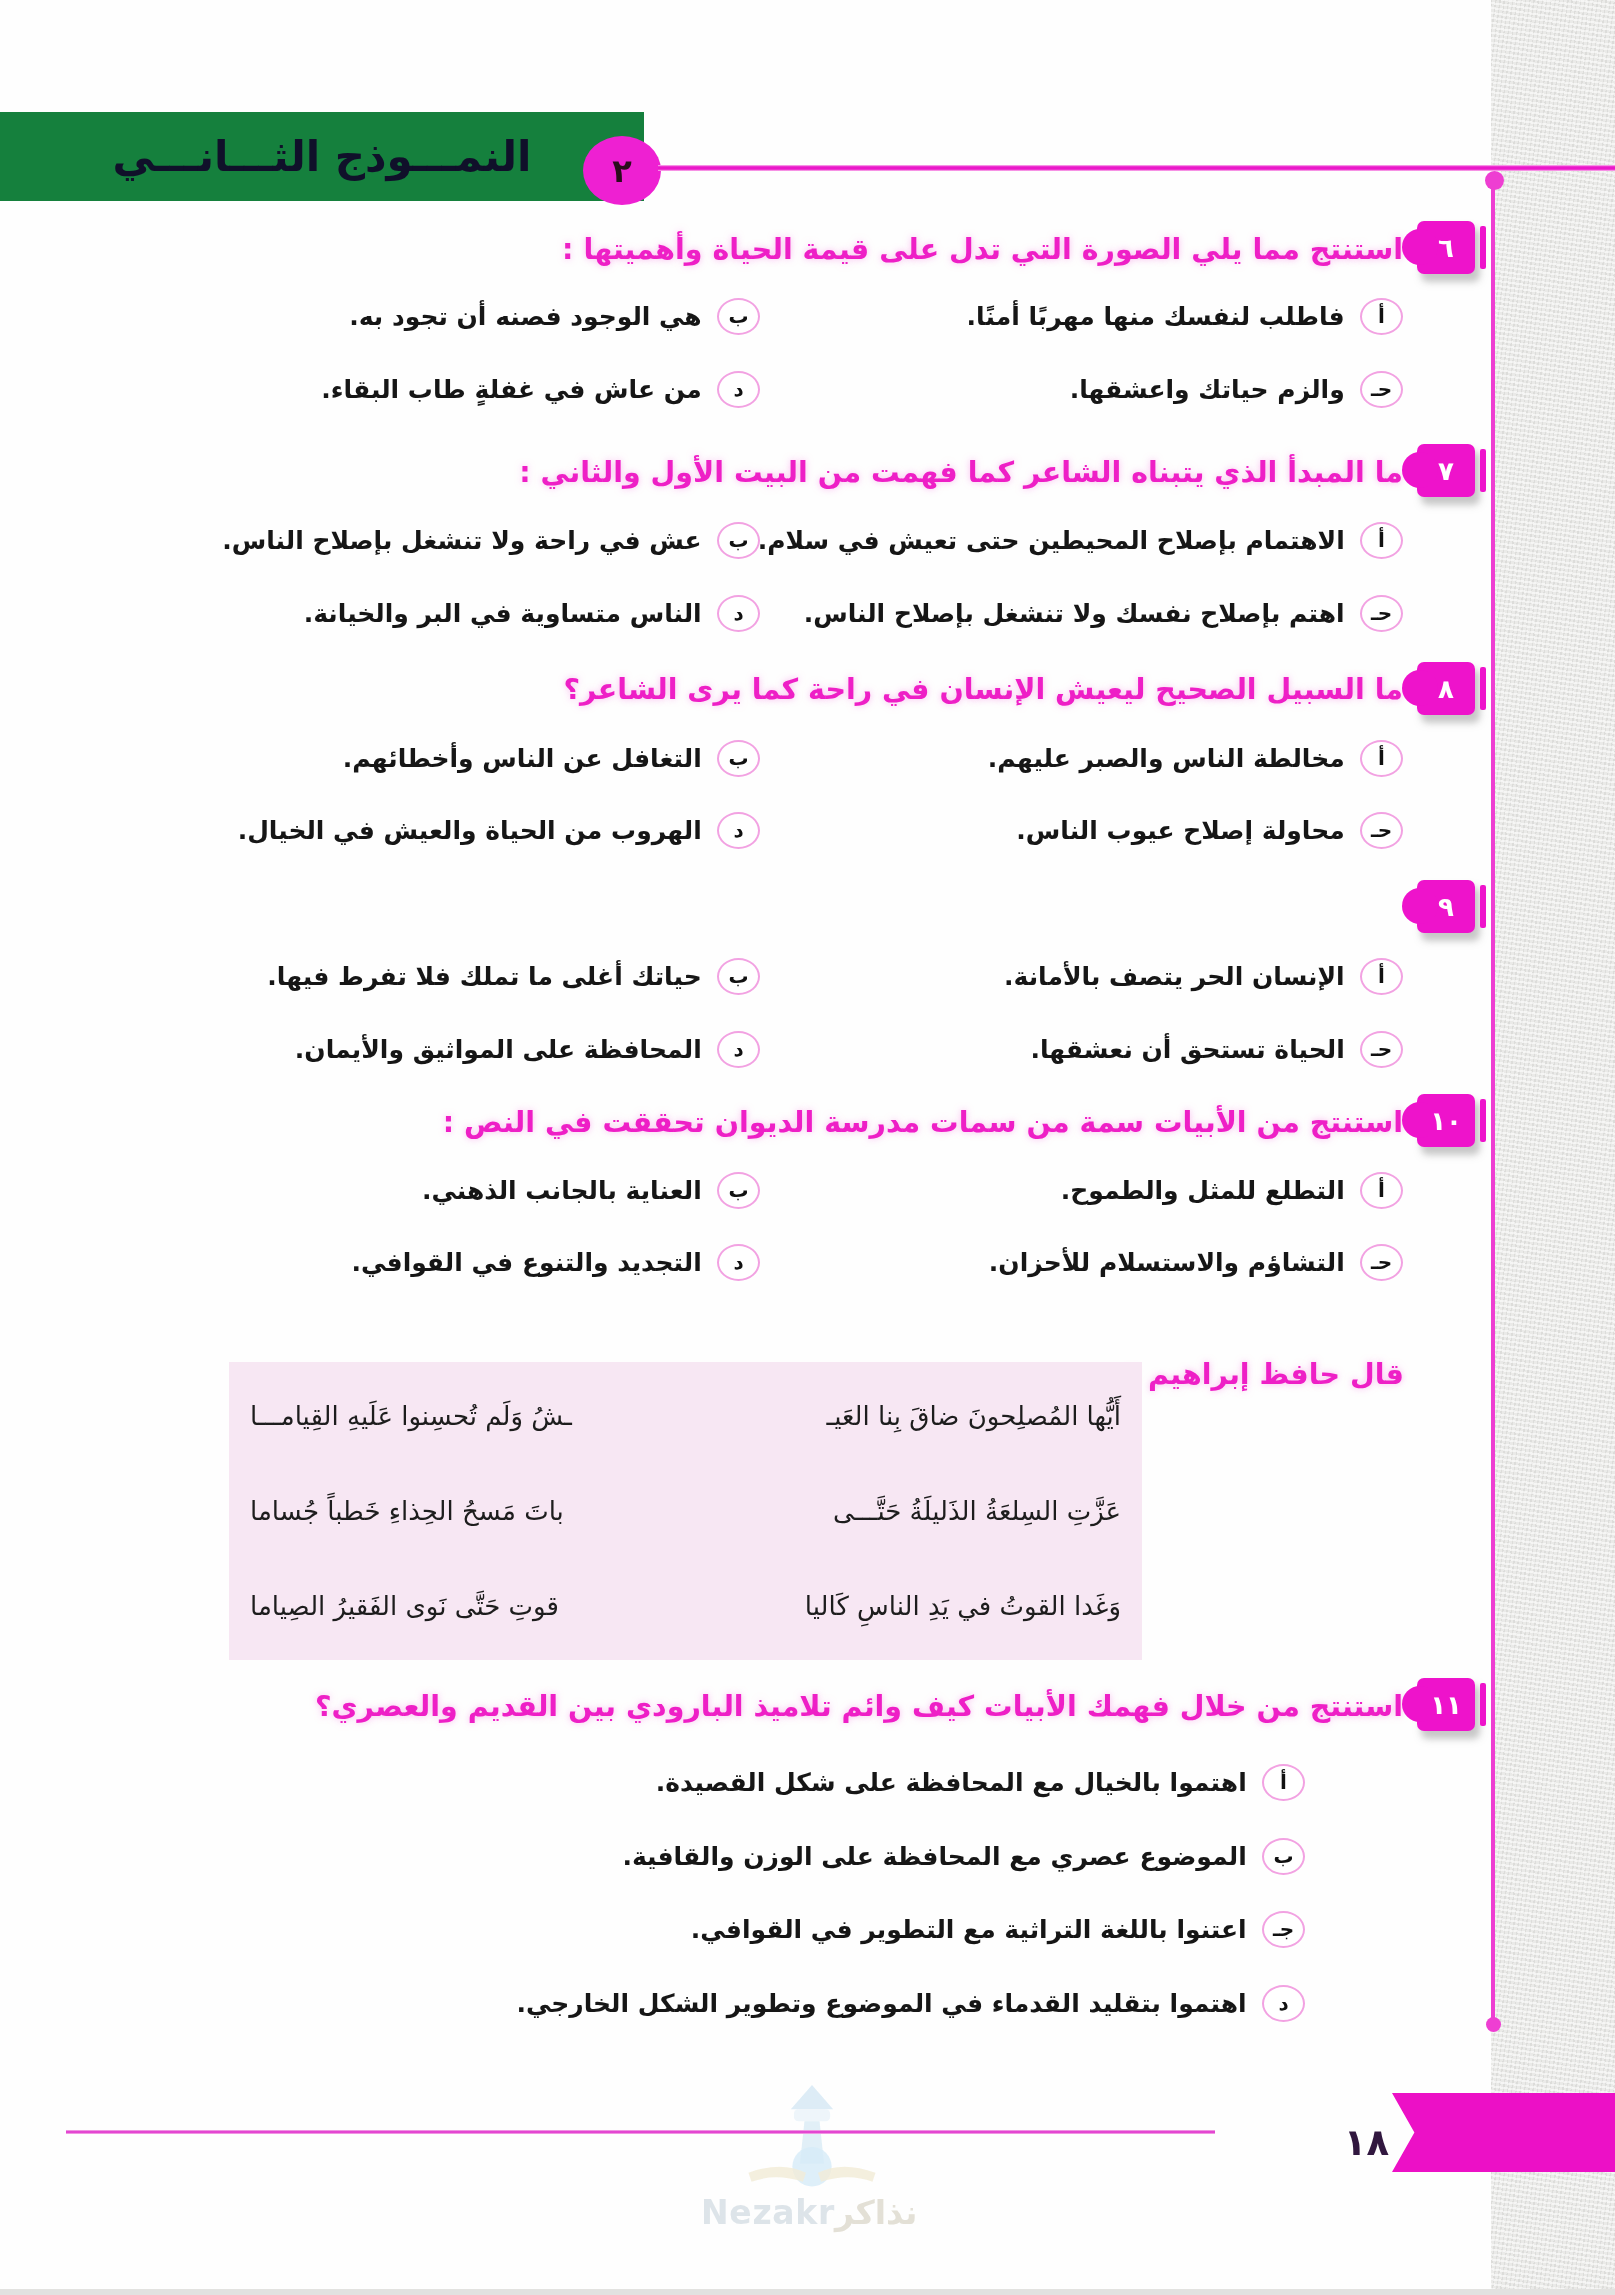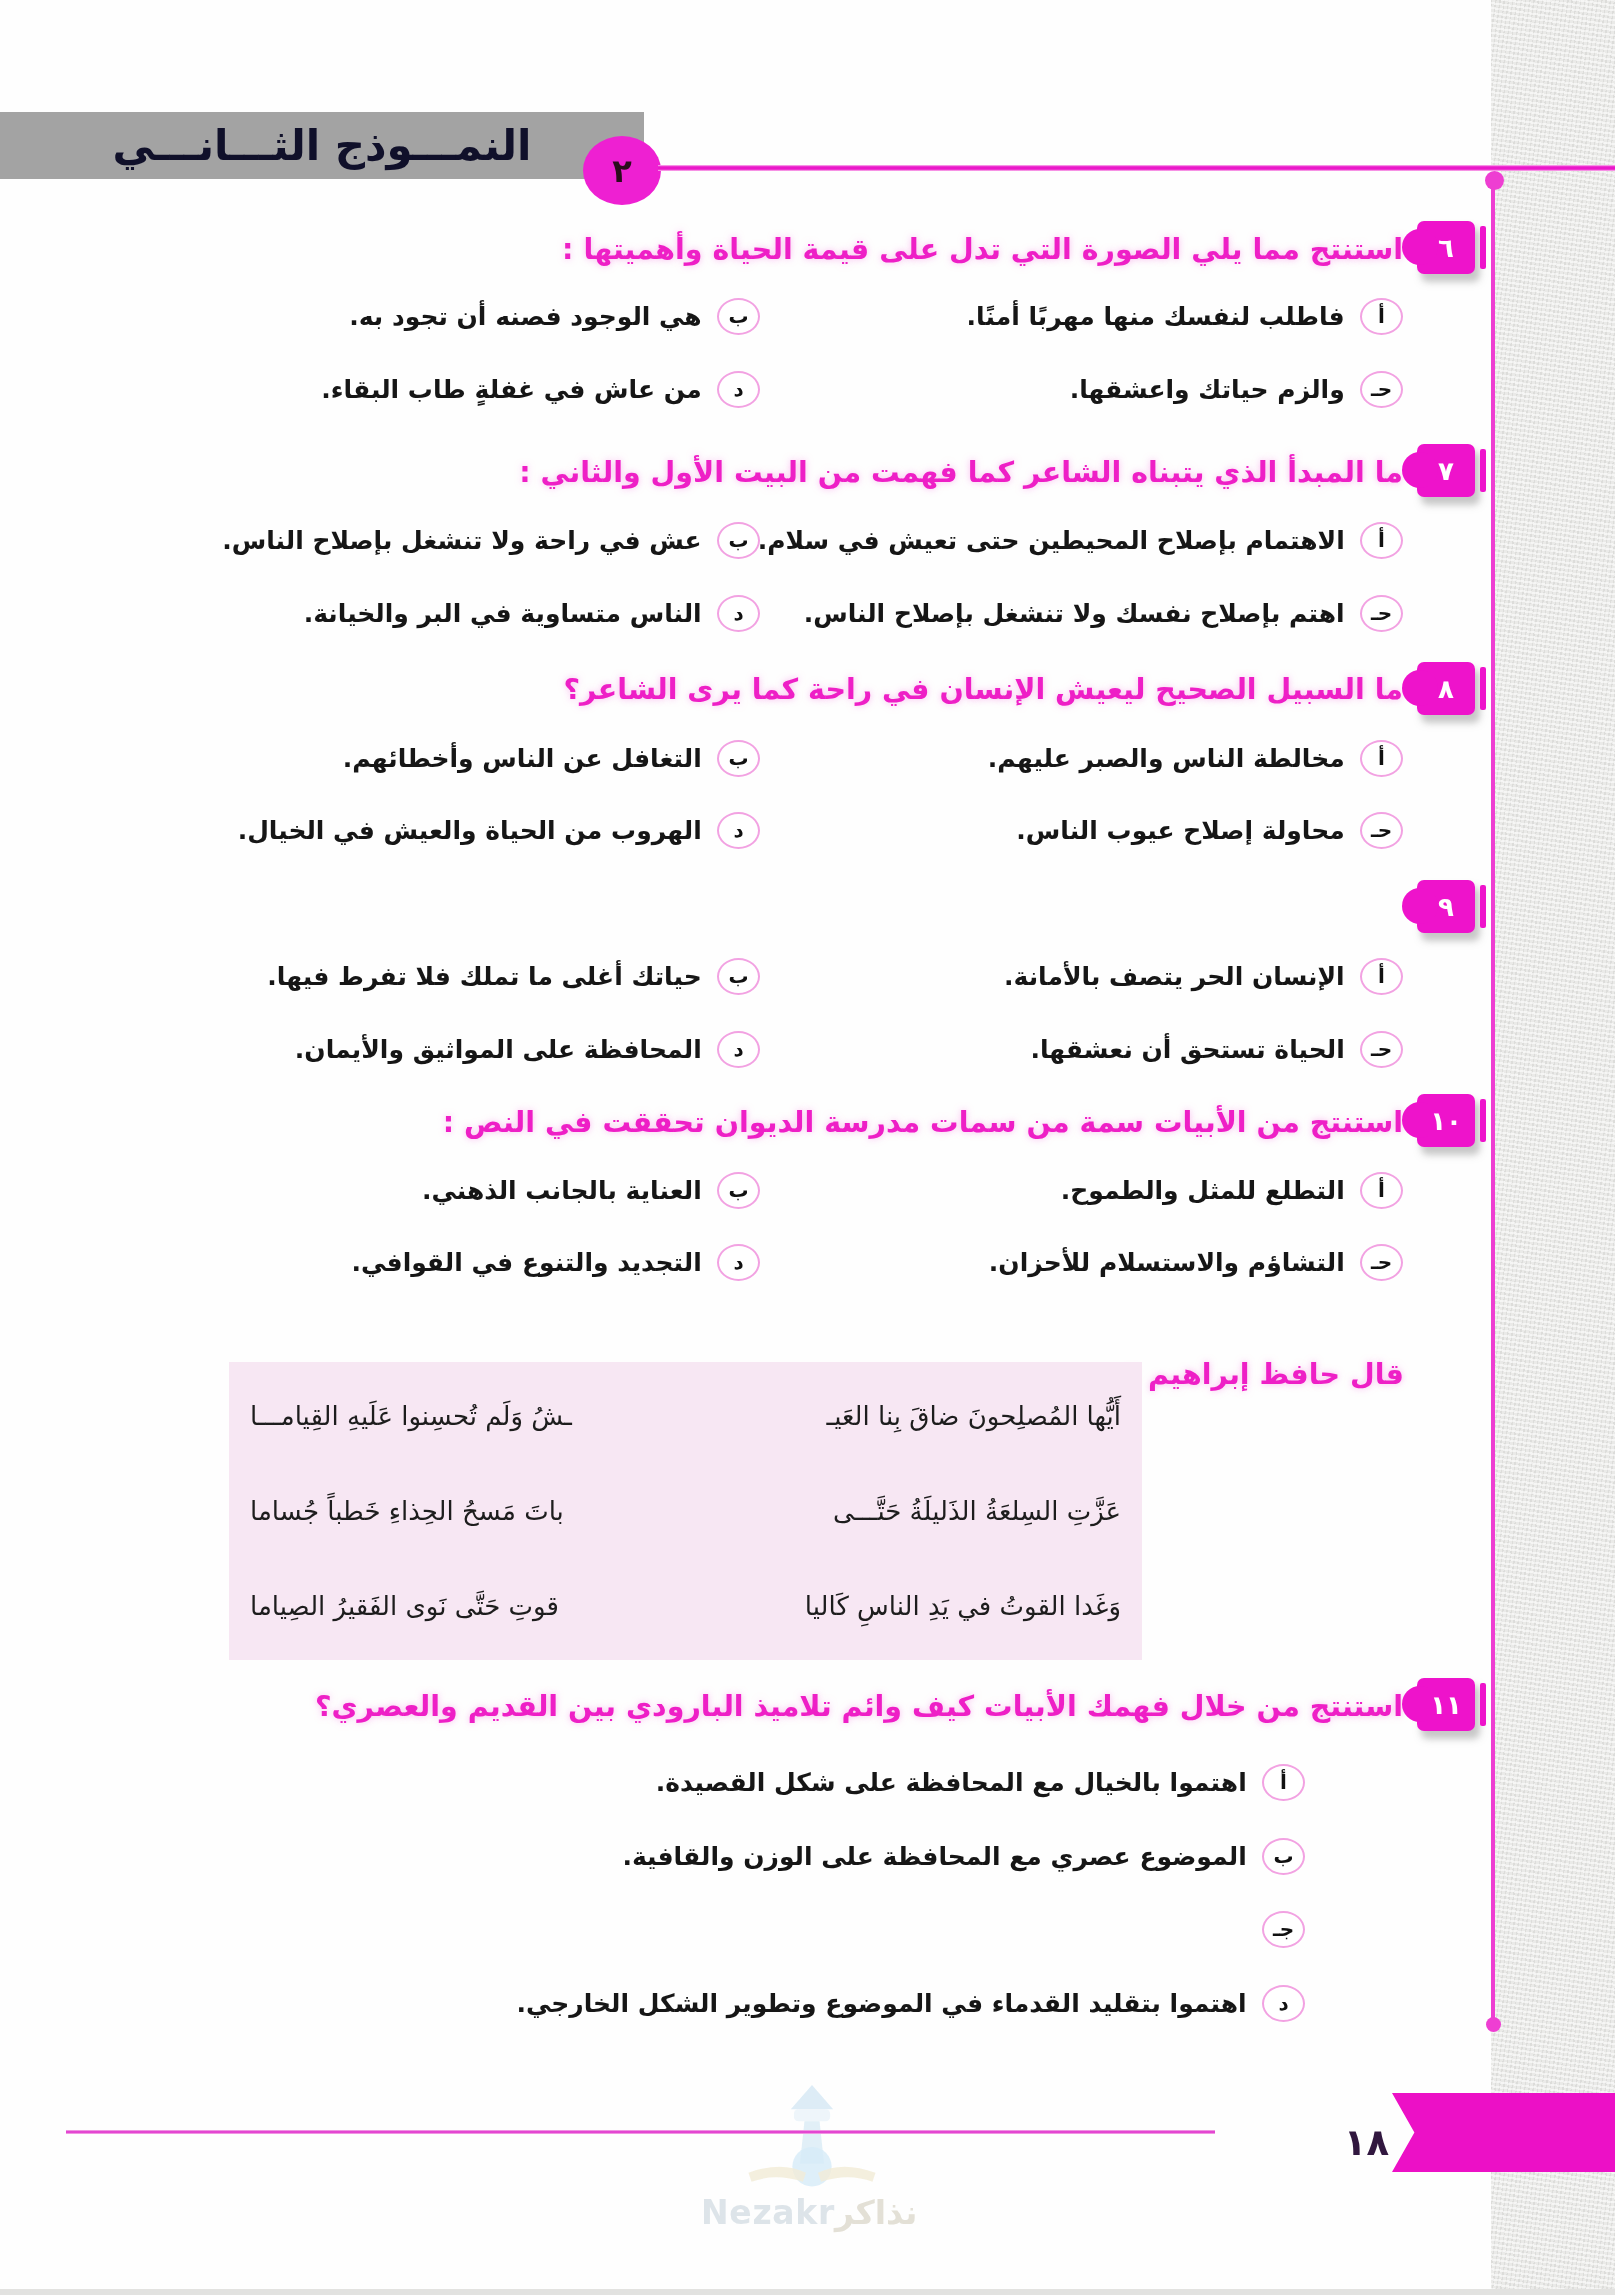--- a/index.html
+++ b/index.html
@@ -10,21 +10,21 @@
   
   .edge-strip{
     position:absolute;left:1491px;top:0;width:124px;height:2295px;
     background:
       repeating-linear-gradient(8deg, rgba(255,255,255,.55) 0 2.1px, rgba(0,0,0,0) 2.1px 4.9px),
       repeating-linear-gradient(98deg, rgba(185,185,182,.28) 0 1.4px, rgba(0,0,0,0) 1.4px 4.2px),
       #eaeae8;
   }
   .edge-bottom{position:absolute;left:0;top:2289px;width:1615px;height:6.2px;background:#e2e2e0;}
   
-  .title-band{position:absolute;left:0;top:112px;width:644px;height:67px;background:#a3a3a3;
+  .title-band{position:absolute;left:0;top:112px;width:644px;height:89px;background:#15803d;
     display:flex;align-items:center;justify-content:center;}
   .title-band .t{font-size:42px;font-weight:bold;color:#10102a;letter-spacing:0.7px;white-space:nowrap;}
   
   .chapter-circle{position:absolute;left:583px;top:136px;width:78px;height:69px;border-radius:50%;
     background:#ee20d2;display:flex;align-items:center;justify-content:center;}
   .chapter-circle .n{font-size:32px;font-weight:bold;color:#2a0d1c;line-height:1;}
   .top-rule{position:absolute;left:658px;top:165px;width:957px;height:5.6px;
     background:linear-gradient(to bottom,#fbc0ef,#ea18ca 30%,#ea18ca 70%,#fbc0ef);}
   
   .timeline{position:absolute;left:1491px;top:180px;width:4.2px;height:1846px;background:#ee3ed2;z-index:3;}
@@ -258,20 +258,21 @@
   <div class="opt" style="top:1834px;right:310px">
     <span class="opt-circle">
         <i>ب</i>
       </span>
     <span class="opt-text">الموضوع عصري مع المحافظة على الوزن والقافية.</span>
   </div>
   <div class="opt" style="top:1907px;right:310px">
     <span class="opt-circle">
         <i>جـ</i>
       </span>
+    <span class="opt-text">اعتنوا باللغة التراثية مع التطوير في القوافي.</span>
   </div>
   <div class="opt" style="top:1981px;right:310px">
     <span class="opt-circle">
         <i>د</i>
       </span>
     <span class="opt-text">اهتموا بتقليد القدماء في الموضوع وتطوير الشكل الخارجي.</span>
   </div>
 
   <svg class="wm-logo" viewBox="0 0 100 80" xmlns="http://www.w3.org/2000/svg">
     <polygon points="50,4 64,20 36,20" fill="#cde4f2" opacity="0.8"></polygon>

